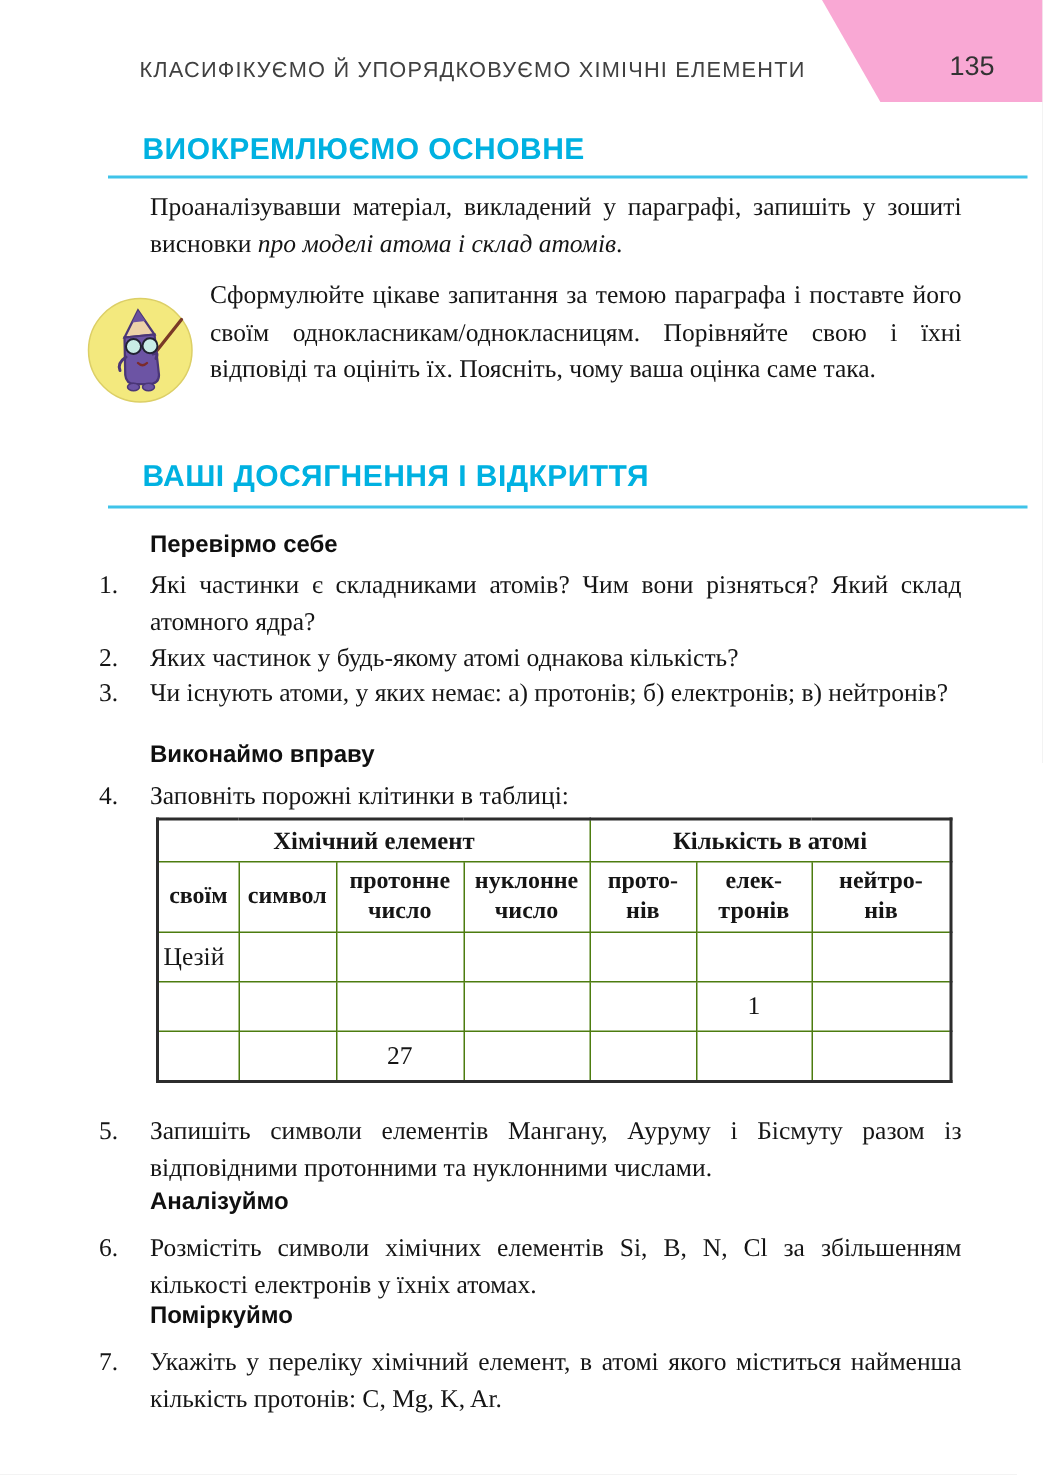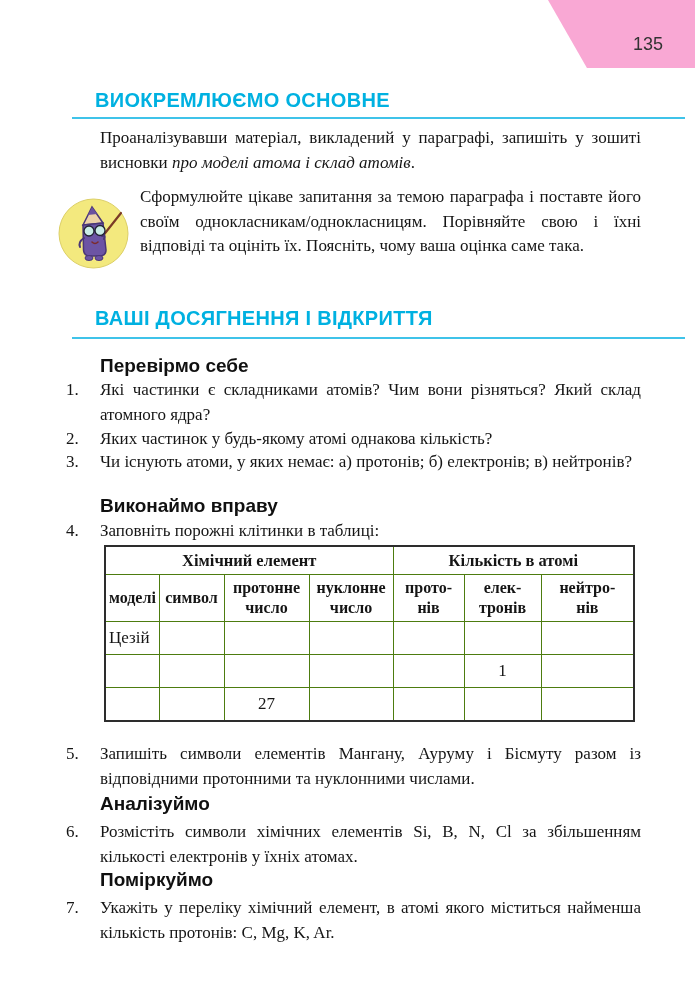--- a/index.html
+++ b/index.html
@@ -37,21 +37,21 @@
     position:absolute; margin:0; font-size:17px; line-height:24.5px;
     text-align:justify; color:#151515;
   }
   .para1{left:100px; top:126px; width:541px;}
   .callout-text{left:140px; top:185px; width:501px;}
   .mascot{position:absolute; left:58px; top:198px; width:71px; height:71px;}
   
   .sub{
     position:absolute; left:100px; margin:0;
     font-family:"Liberation Sans",sans-serif; font-weight:bold;
-    font-size:19px; color:#101010; line-height:1.15;
+    font-size:16px; color:#101010; line-height:1.15;
   }
   .s1{top:355px;} .s2{top:495px;} .s3{top:793px;} .s4{top:869px;}
   
   .item{position:absolute; left:66px; width:575px; display:flex;}
   .item .num{flex:none; width:34px; font-size:17px; line-height:24.5px;}
   .item .itext{flex:1; margin:0; font-size:17px; line-height:24.5px; text-align:justify;}
   .i1{top:378px;} .i2{top:427px;} .i3{top:450px;} .i4{top:519px;}
   .i5{top:742px;} .i6{top:820px;} .i7{top:896px;}
   
   .fill-table{
@@ -68,20 +68,21 @@
   }
   .fill-table td{height:32px; font-size:17px; text-align:center; vertical-align:middle;}
   .fill-table td.tleft{text-align:left;}
   .tr2{height:33px;}
 </style>
 </head>
 <body>
 
 <div class="page">
 
+  <div class="running-head">КЛАСИФІКУЄМО Й УПОРЯДКОВУЄМО ХІМІЧНІ ЕЛЕМЕНТИ</div>
   <div class="corner">
     <span class="pagenum">135</span>
   </div>
 
   <h1 class="h-cyan h1a">ВИОКРЕМЛЮЄМО ОСНОВНЕ</h1>
   <div class="rule r1"></div>
 
   <p class="body para1"><span>Проаналізувавши матеріал, викладений у параграфі, запишіть у зошиті висновки </span><i>про моделі атома і склад атомів</i><span>.</span></p>
 
   <div class="mascot">
@@ -137,21 +138,21 @@
       <col style="width:71px">
         <col style="width:77px">
         <col style="width:93px">
     </colgroup>
     <thead>
       <tr>
         <th class="ghead" colspan="4">Хімічний елемент</th>
         <th class="ghead" colspan="3">Кількість в атомі</th>
       </tr>
       <tr>
-        <th class="colh">моделі</th>
+        <th class="colh">своїм</th>
         <th class="colh">символ</th>
         <th class="colh">протонне
 число</th>
         <th class="colh">нуклонне
 число</th>
         <th class="colh">прото-
 нів</th>
         <th class="colh">елек-
 тронів</th>
         <th class="colh">нейтро-

